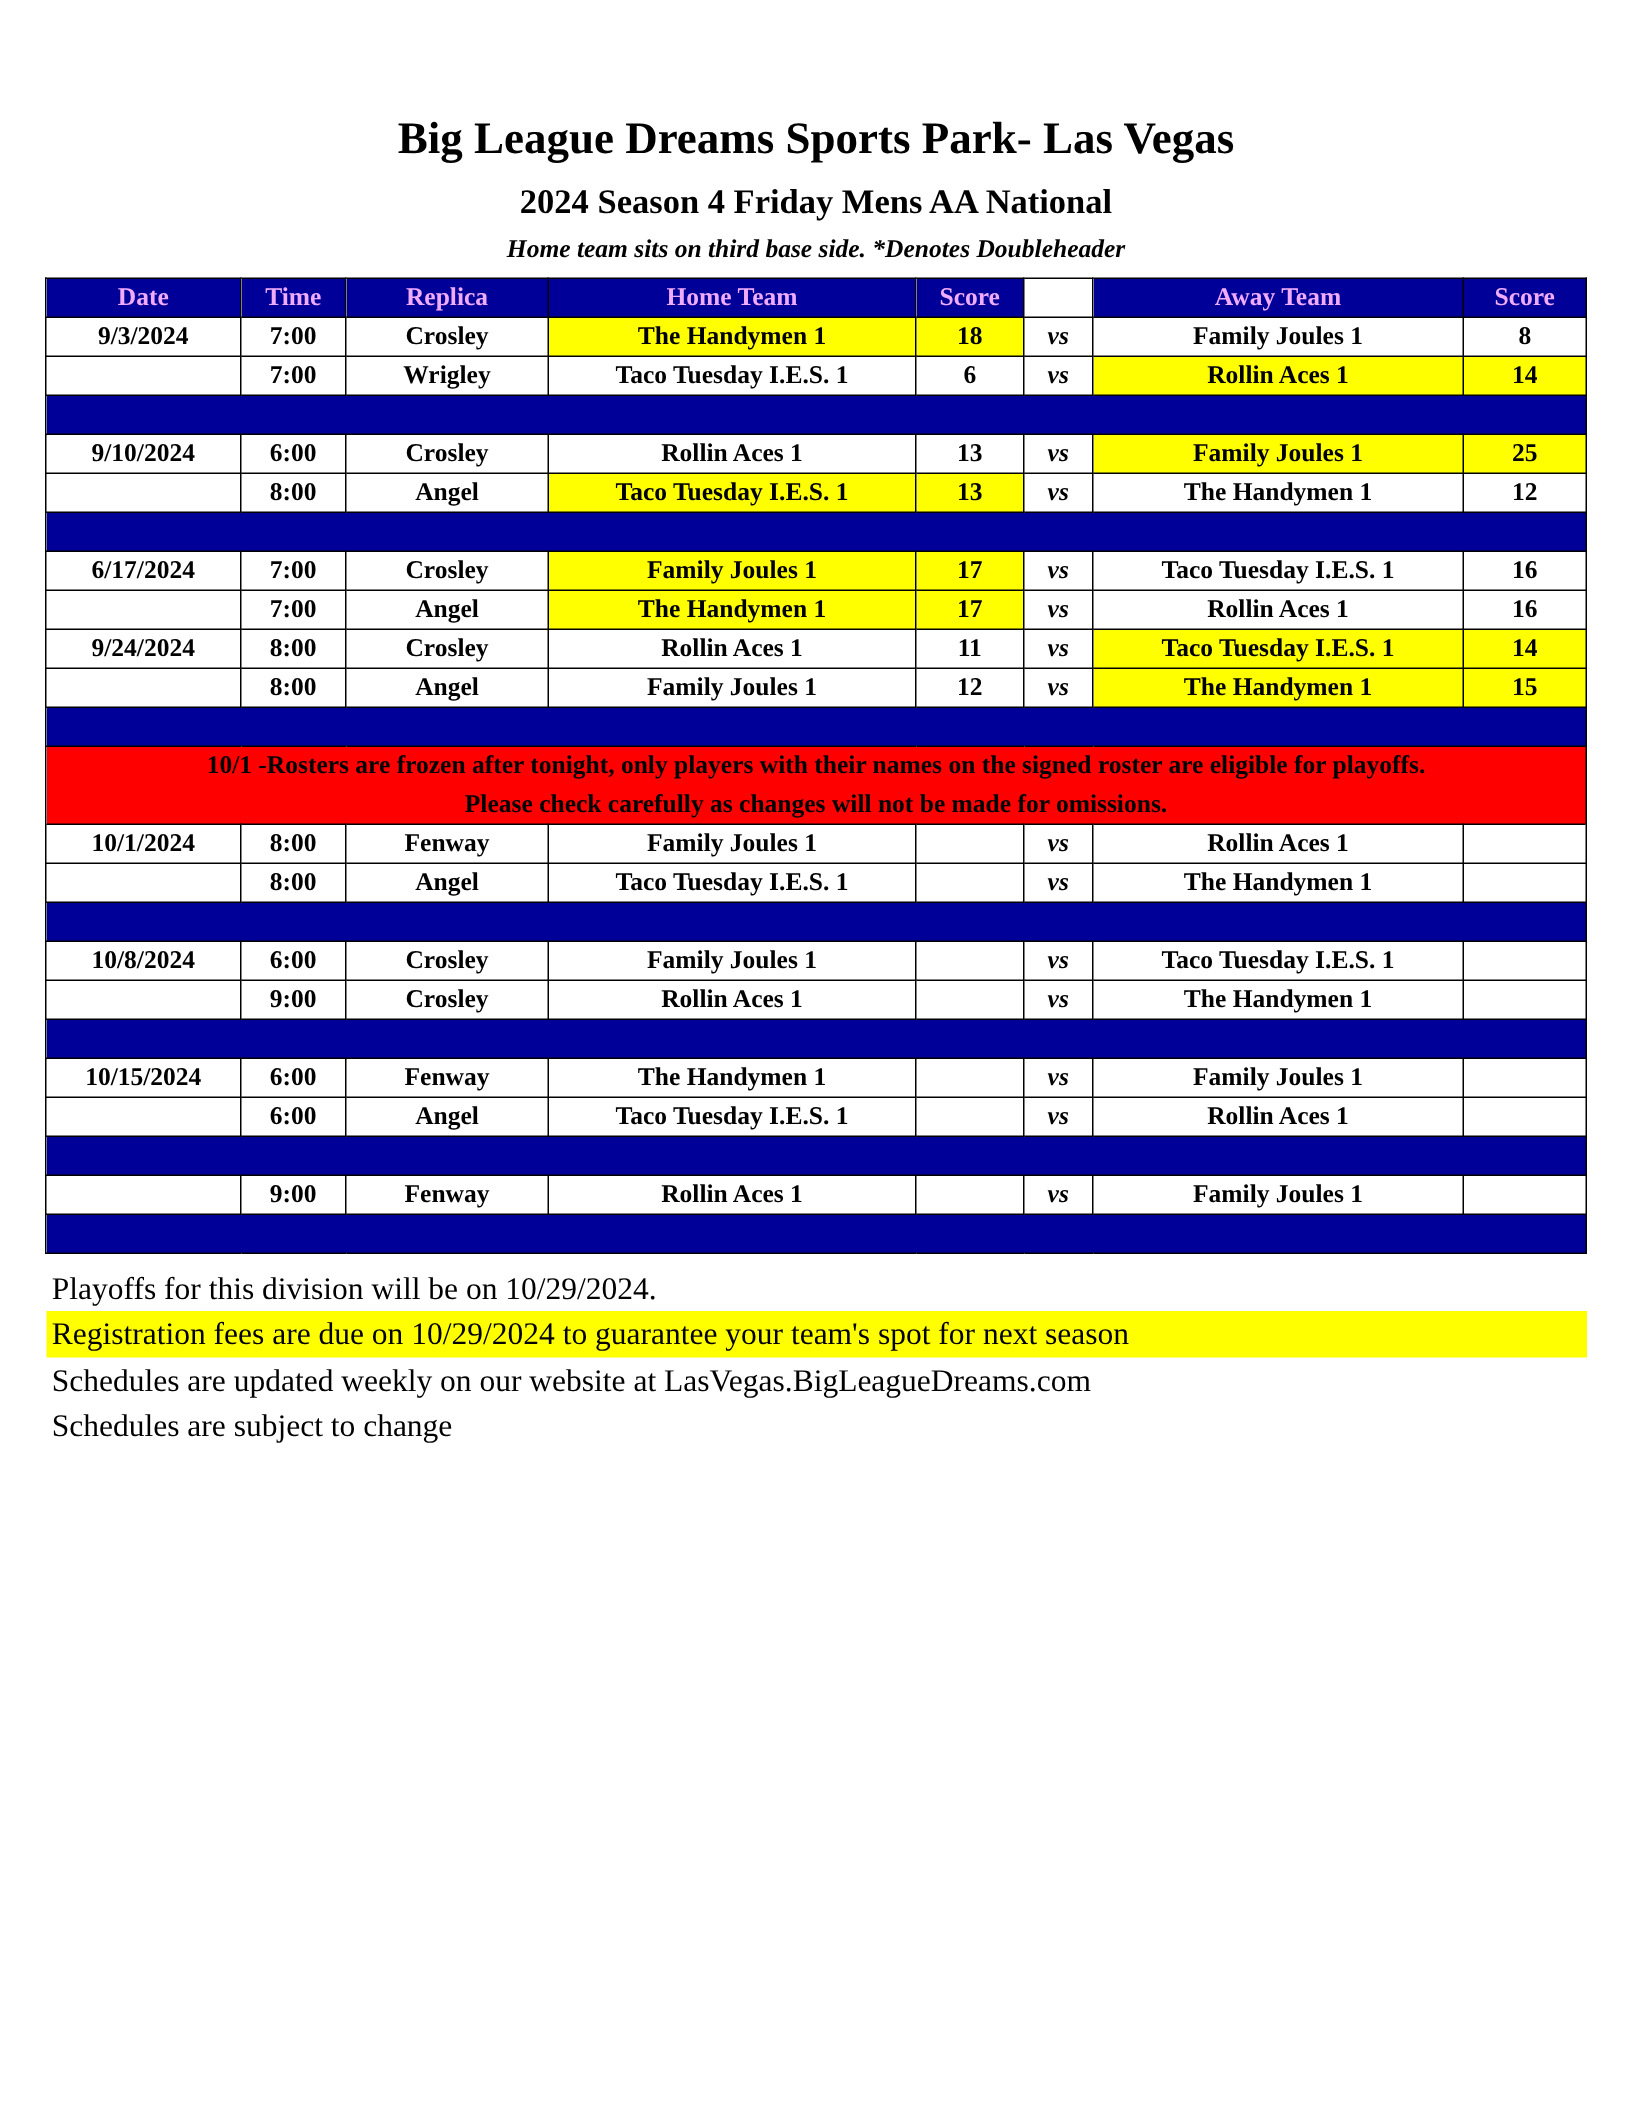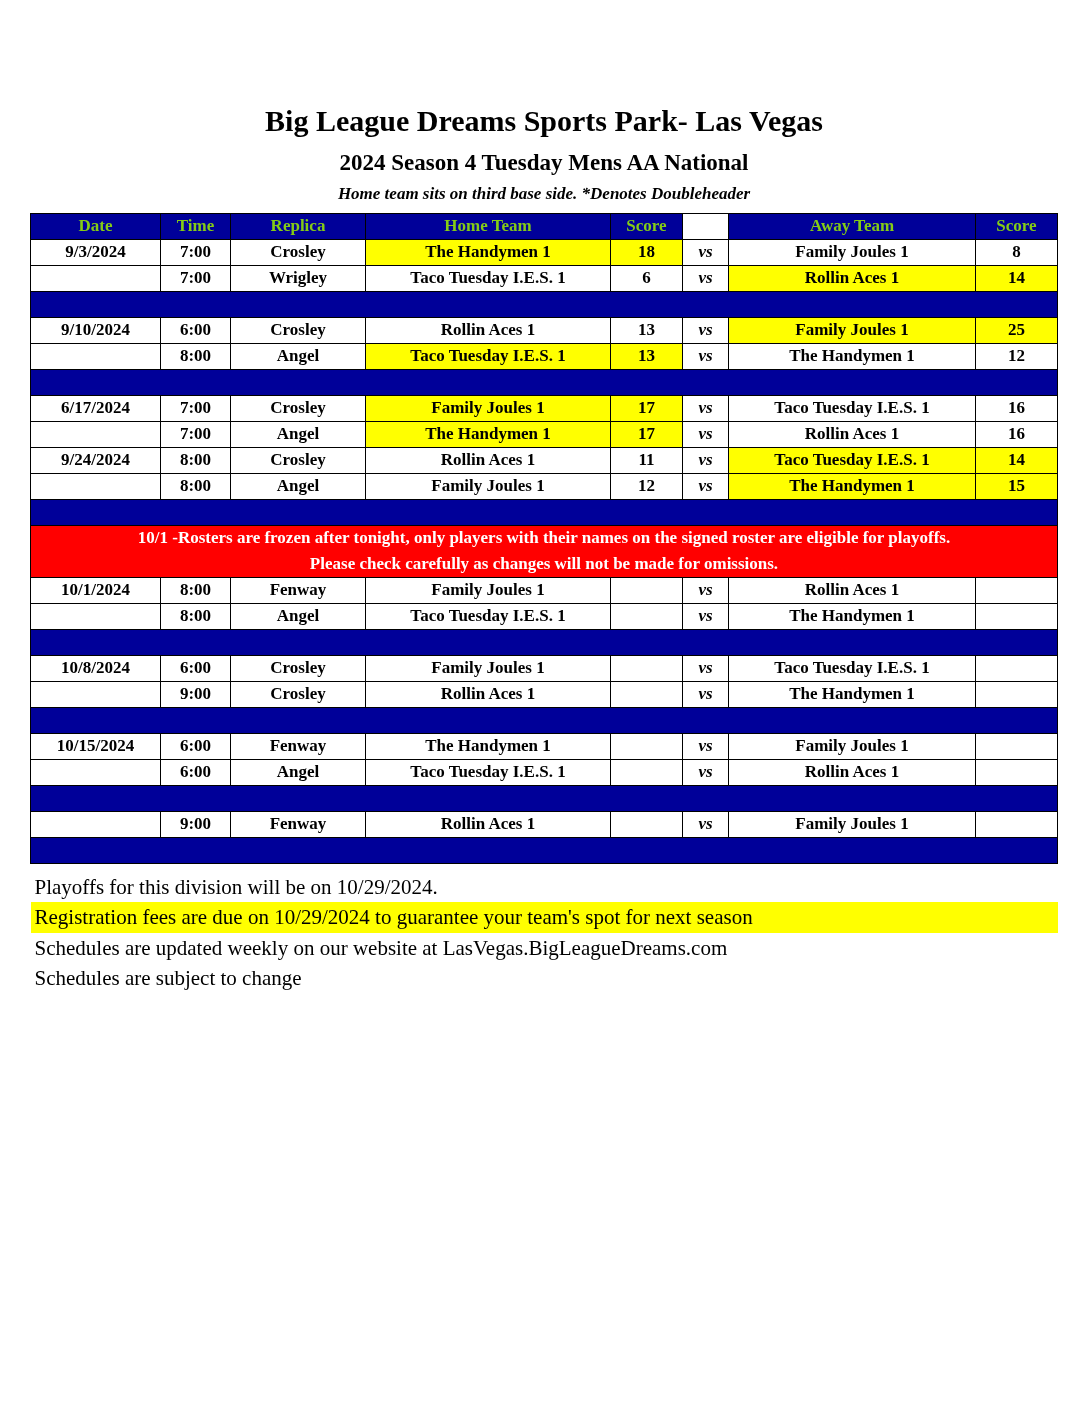--- a/index.html
+++ b/index.html
@@ -1,43 +1,43 @@
 <!DOCTYPE html>
 <html style="--navy: #000099; --yellow: #FFFF00; --red: #FF0000;"><head>
 <meta charset="utf-8">
 <style>
   html, body { margin: 0; padding: 0; background: #fff; }
   body { width: 1088px; height: 1408px; font-family: "Liberation Serif", serif; color: #000; }
-  .page { box-sizing: border-box; width: 1088px; height: 1408px; padding-top: 104px; }
+  .page { box-sizing: border-box; width: 1088px; height: 1408px; padding-top: 76px; }
   .title { text-align: center; font-size: 30px; font-weight: bold; margin: 0 0 12px; }
   .subtitle { text-align: center; font-size: 23px; font-weight: bold; margin: 0 0 8px; }
   .hdr-note { text-align: center; font-size: 17px; font-weight: bold; font-style: italic; margin: 0 4px 9px; }
   table.sched { border-collapse: collapse; table-layout: fixed; width: 1027px; margin: 0 auto; }
   .sched th, .sched td {
     border: 1px solid #000; font-size: 17px; font-weight: bold; text-align: center;
     height: 26px; padding: 0 2px; overflow: hidden; white-space: nowrap;
     box-sizing: border-box; line-height: 1.1; vertical-align: middle;
   }
-  .sched th { background: var(--navy, #000099); color: #84cc16; }
+  .sched th { background: var(--navy, #000099); color: #f0abfc; }
   .sched th.vs-head { background: #fff; }
   tr.sep-row td { background: var(--navy, #000099); }
   td.navy-note { background: var(--navy, #000099); color: #fff; }
-  tr.red-row td { background: var(--red, #ff0000); color: #ffffff; border-top: none; border-bottom: none; }
+  tr.red-row td { background: var(--red, #ff0000); color: #000000; border-top: none; border-bottom: none; }
   td.c-vs { font-style: italic; }
   td.hl { background: var(--yellow, #ffff00); }
   .footer { width: 1027px; margin: 8px auto 0; }
   .footer .line { font-size: 21px; font-weight: normal; padding: 2px 4px; line-height: 1.25; }
   .footer .line.hl { background: var(--yellow, #ffff00); }
 </style>
 </head>
 <body>
 
 <div class="page">
   <div class="title">Big League Dreams Sports Park- Las Vegas</div>
-  <div class="subtitle">2024 Season 4 Tuesday Mens AA National</div>
+  <div class="subtitle">2024 Season 4 Friday Mens AA National</div>
   <div class="hdr-note">Home team sits on third base side.  *Denotes Doubleheader</div>
   <table class="sched">
       <colgroup>
         <col style="width: 130px;">
         <col style="width: 70px;">
         <col style="width: 135px;">
         <col style="width: 245px;">
         <col style="width: 72px;">
         <col style="width: 46px;">
         <col style="width: 247px;">

